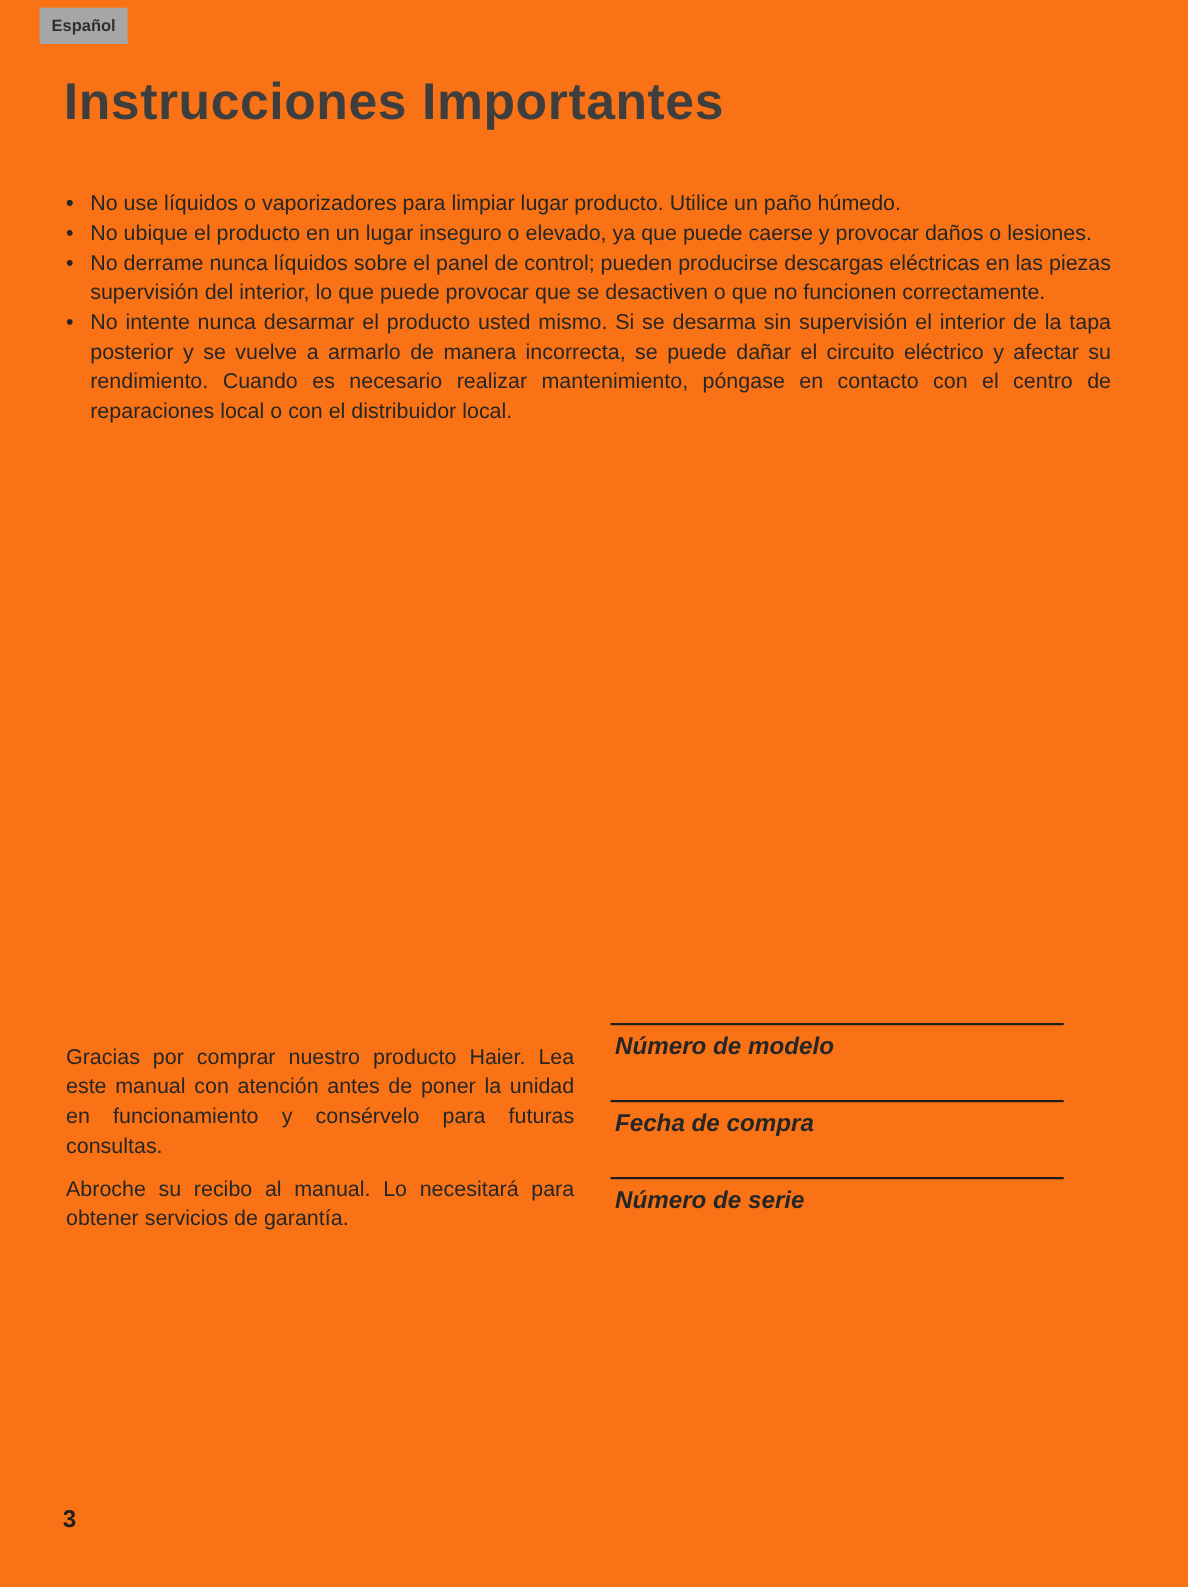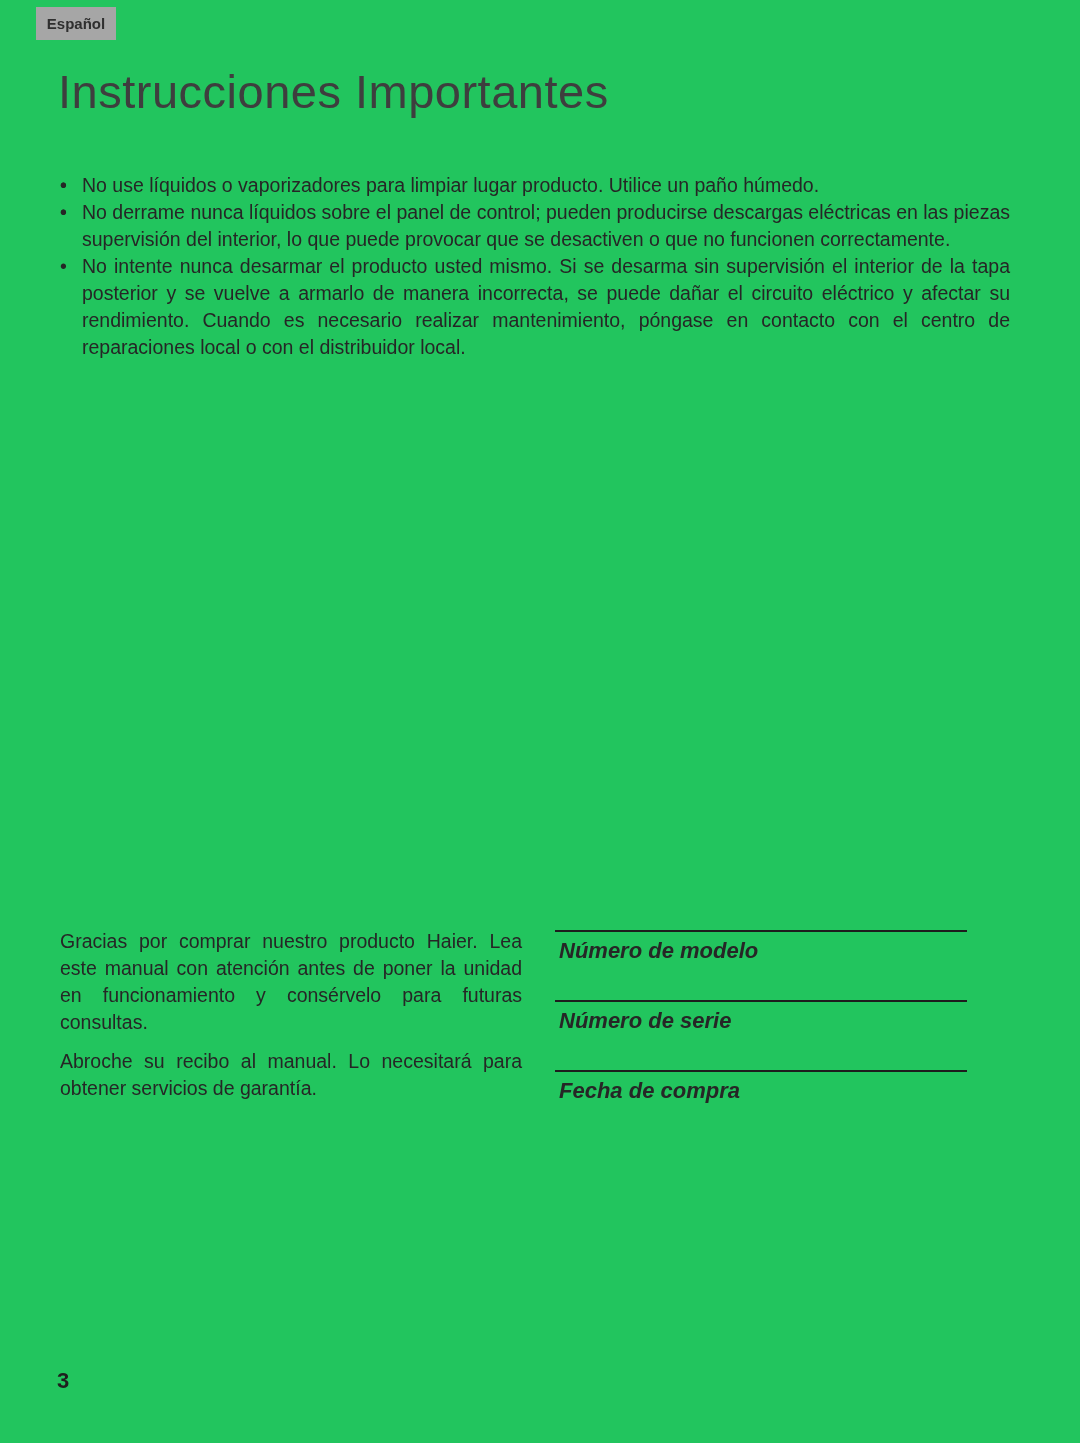--- a/index.html
+++ b/index.html
@@ -5,21 +5,21 @@
   * { margin: 0; padding: 0; box-sizing: border-box; }
   html, body { background: #ffffff; }
   body {
     font-family: "Liberation Sans", sans-serif;
     color: #2b2b2b;
   }
   .page {
     position: relative;
     width: 1080px;
     height: 1443px;
-    background: #22c55e;
+    background: #f97316;
     overflow: hidden;
   }
 
   
   .lang-tab {
     position: absolute;
     top: 7px;
     left: 36px;
     width: 80px;
     height: 33px;
@@ -31,21 +31,21 @@
     align-items: center;
     justify-content: center;
   }
 
   
   .title {
     position: absolute;
     top: 64px;
     left: 58px;
     font-size: 47px;
-    font-weight: 400;
+    font-weight: 700;
     letter-spacing: 0.5px;
     color: #3e3e3e;
   }
 
   
   .bullets {
     position: absolute;
     top: 172px;
     left: 60px;
     width: 950px;
@@ -63,21 +63,21 @@
     position: absolute;
     left: 0;
     top: 0;
     font-size: 19.5px;
     line-height: 27px;
   }
 
   
   .thanks-col {
     position: absolute;
-    top: 928px;
+    top: 948px;
     left: 60px;
     width: 462px;
   }
   .thanks-col p {
     font-size: 19.5px;
     line-height: 27px;
     text-align: justify;
     color: #262626;
   }
   .thanks-col p + p { margin-top: 12px; }
@@ -124,20 +124,21 @@
   <ul class="bullets">
     <li class="bullet">
       <span class="dot">•</span>
     </li>
     <li class="bullet">
       <span class="dot">•</span>
       <span>No use líquidos o vaporizadores para limpiar lugar producto. Utilice un paño húmedo.</span>
     </li>
     <li class="bullet">
       <span class="dot">•</span>
+      <span>No ubique el producto en un lugar inseguro o elevado, ya que puede caerse y provocar daños o lesiones.</span>
     </li>
     <li class="bullet">
       <span class="dot">•</span>
       <span>No derrame nunca líquidos sobre el panel de control; pueden producirse descargas eléctricas en las piezas supervisión del interior, lo que puede provocar que se desactiven o que no funcionen correctamente.</span>
     </li>
     <li class="bullet">
       <span class="dot">•</span>
       <span>No intente nunca desarmar el producto usted mismo. Si se desarma sin supervisión el interior de la tapa posterior y se vuelve a armarlo de manera incorrecta, se puede dañar el circuito eléctrico y afectar su rendimiento. Cuando es necesario realizar mantenimiento, póngase en contacto con el centro de reparaciones local o con el distribuidor local.</span>
     </li>
   </ul>
@@ -147,23 +148,23 @@
     <p>Abroche su recibo al manual. Lo necesitará para obtener servicios de garantía.</p>
   </div>
 
   <div class="form-col">
     <div class="form-field">
       <div class="rule"></div>
       <div class="field-label">Número de modelo</div>
     </div>
     <div class="form-field">
       <div class="rule"></div>
-      <div class="field-label">Número de serie</div>
+      <div class="field-label">Fecha de compra</div>
     </div>
     <div class="form-field">
       <div class="rule"></div>
-      <div class="field-label">Fecha de compra</div>
+      <div class="field-label">Número de serie</div>
     </div>
   </div>
 
   <div class="page-number">3</div>
 
 </div>
 
 </body></html>

